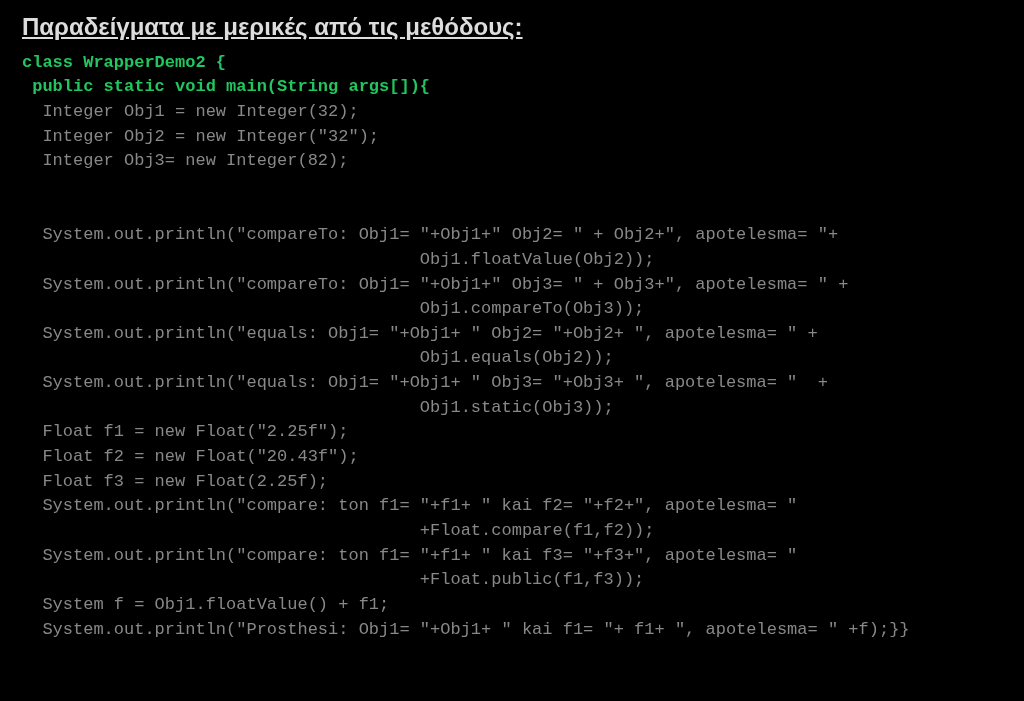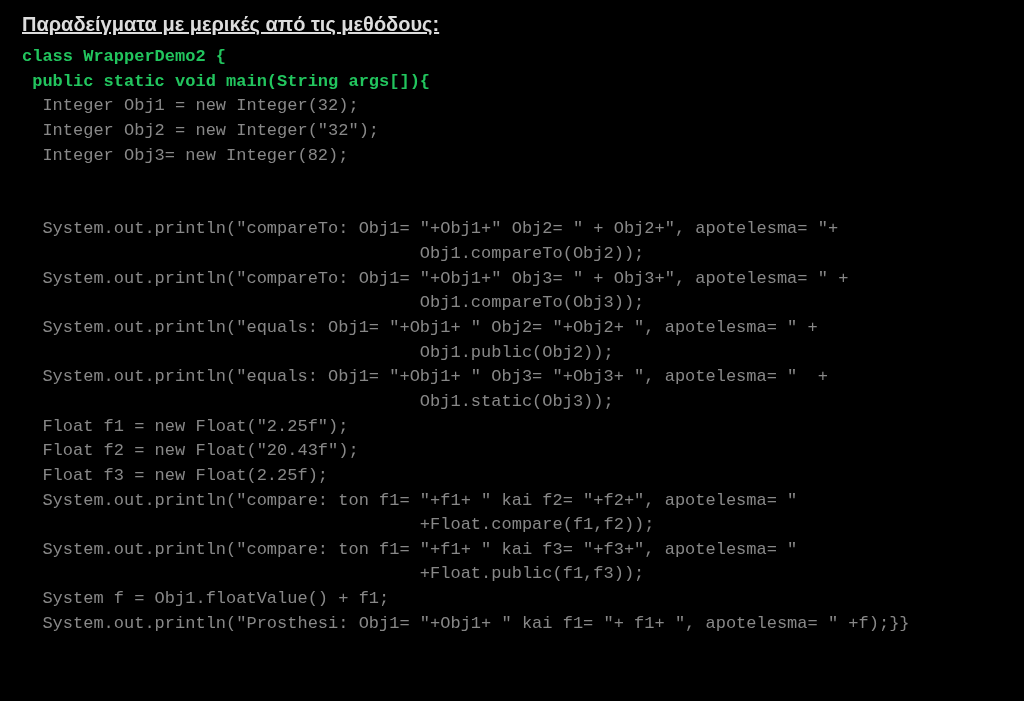--- a/index.html
+++ b/index.html
@@ -12,21 +12,21 @@
     line-height: 1.45;
     width: 1024px;
     height: 701px;
     overflow: hidden;
   }
   .page {
     padding: 10px 22px;
   }
   .heading {
     font-family: Arial, sans-serif;
-    font-size: 20px;
+    font-size: 24px;
     font-weight: bold;
     text-decoration: underline;
     color: #ddd;
     margin: 0 0 6px 0;
   }
   pre {
     margin: 0;
     font-family: inherit;
     font-size: inherit;
     line-height: inherit;
@@ -41,25 +41,25 @@
 <div class="page">
   <div class="heading">Παραδείγματα με μερικές από τις μεθόδους:</div>
   <pre><span class="bold">class WrapperDemo2 {</span>
 <span class="bold"> public static void main(String args[]){</span>
 <span>  Integer Obj1 = new Integer(32);</span>
 <span>  Integer Obj2 = new Integer("32");</span>
 <span>  Integer Obj3= new Integer(82);</span>
 <span></span>
 <span></span>
 <span>  System.out.println("compareTo: Obj1= "+Obj1+" Obj2= " + Obj2+", apotelesma= "+</span>
-<span>                                       Obj1.compareTo(Obj2));</span>
+<span>                                       Obj1.floatValue(Obj2));</span>
 <span>  System.out.println("compareTo: Obj1= "+Obj1+" Obj3= " + Obj3+", apotelesma= " +</span>
 <span>                                       Obj1.compareTo(Obj3));</span>
 <span>  System.out.println("equals: Obj1= "+Obj1+ " Obj2= "+Obj2+ ", apotelesma= " +</span>
-<span>                                       Obj1.public(Obj2));</span>
+<span>                                       Obj1.equals(Obj2));</span>
 <span>  System.out.println("equals: Obj1= "+Obj1+ " Obj3= "+Obj3+ ", apotelesma= "  +</span>
 <span>                                       Obj1.static(Obj3));</span>
 <span>  Float f1 = new Float("2.25f");</span>
 <span>  Float f2 = new Float("20.43f");</span>
 <span>  Float f3 = new Float(2.25f);</span>
 <span>  System.out.println("compare: ton f1= "+f1+ " kai f2= "+f2+", apotelesma= "</span>
 <span>                                       +Float.compare(f1,f2));</span>
 <span>  System.out.println("compare: ton f1= "+f1+ " kai f3= "+f3+", apotelesma= "</span>
 <span>                                       +Float.public(f1,f3));</span>
 <span>  System f = Obj1.floatValue() + f1;</span>

